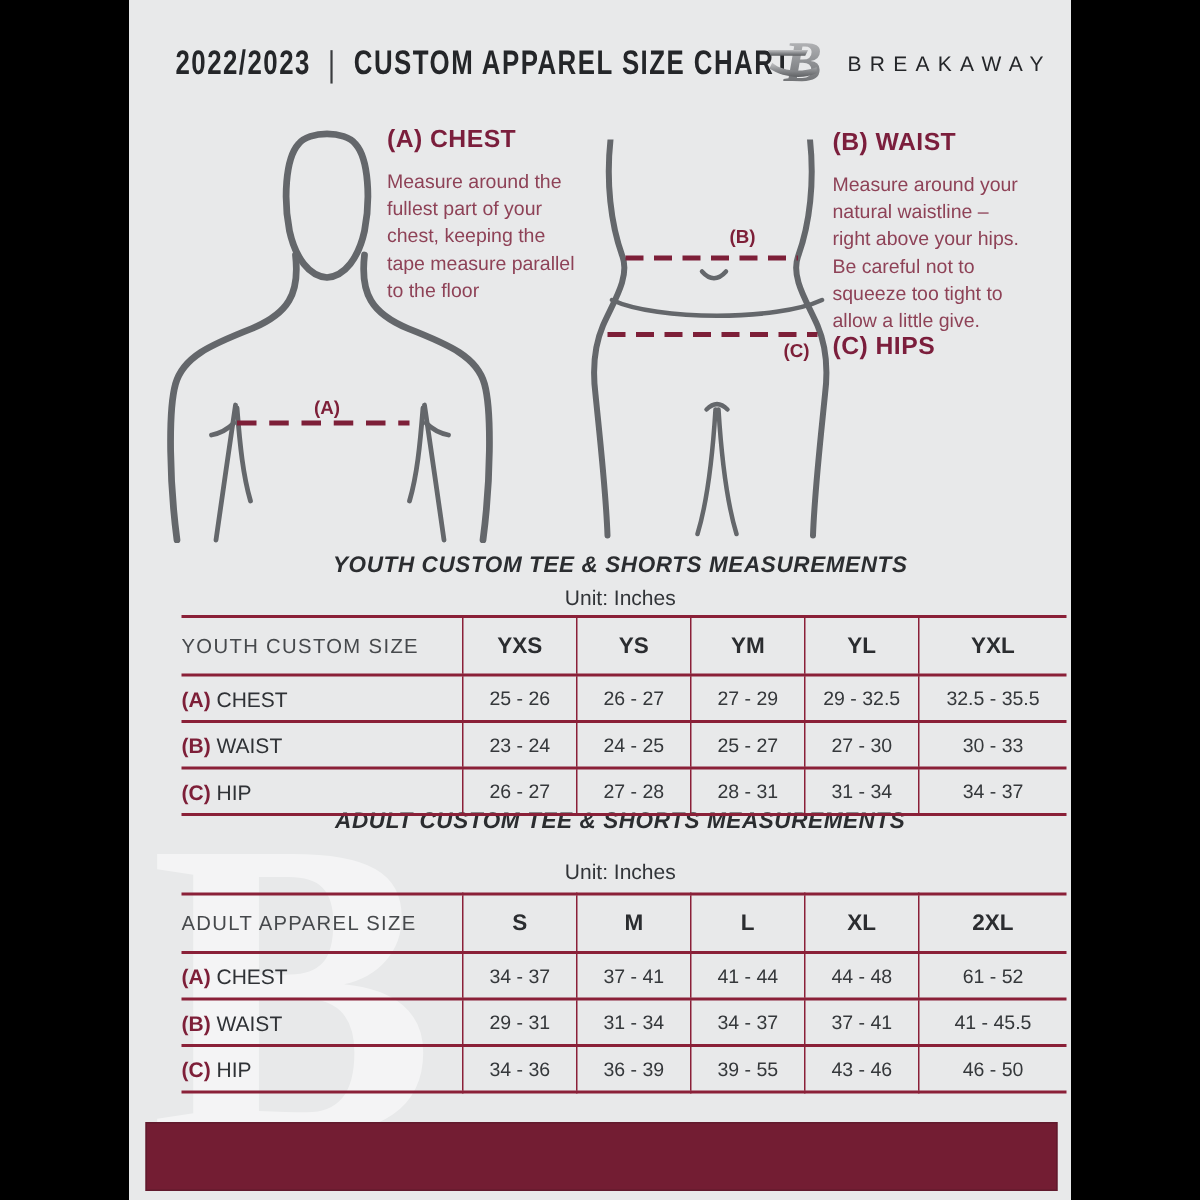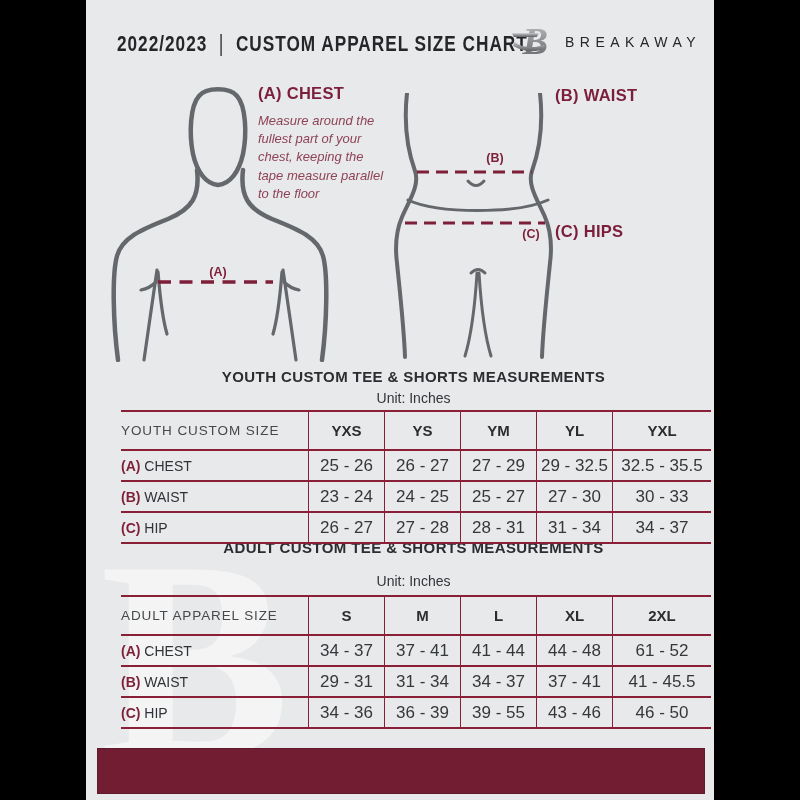--- a/index.html
+++ b/index.html
@@ -15,37 +15,37 @@
   .brand{position:absolute;left:424px;top:16px;display:flex;align-items:center;gap:9px;}
   .brand-name{font-size:14px;font-weight:normal;letter-spacing:5.5px;color:#242629;margin-top:6px;}
 
   
   svg{display:block;}
   .fig-label{position:absolute;color:#7d1f38;font-weight:bold;font-size:12.5px;width:30px;text-align:center;}
 
   
   .inst{position:absolute;}
   .inst h3{margin:0 0 9px 0;font-size:16.5px;font-weight:bold;color:#7b1e3c;letter-spacing:.3px;}
-  .inst p{margin:0;font-size:13px;line-height:1.4;font-style:italic;color:#8e4257;white-space:pre-line;}
+  .inst p{margin:0;font-size:13px;line-height:1.4;color:#8e4257;white-space:pre-line;}
 
   
   .sect-title{position:absolute;left:35px;width:585px;text-align:center;
-    font-size:15px;font-weight:bold;color:#2b2d30;letter-spacing:.4px;}
+    font-size:15px;font-weight:bold;color:#2b2d30;letter-spacing:.4px;font-style:italic;}
   .sect-unit{position:absolute;left:35px;width:585px;text-align:center;
     font-size:14px;color:#313438;}
   table.size-table{position:absolute;left:35px;width:585px;border-collapse:collapse;table-layout:fixed;z-index:1;}
   table.size-table th,table.size-table td{padding:0;background:transparent;}
   table.size-table tr{border-top:2px solid #8a2038;}
   table.size-table tbody tr:last-child{border-bottom:2px solid #8a2038;}
   table.size-table th+th,table.size-table td+td{border-left:1.5px solid #8a2038;margin-left:12px;}
   .c0{width:187px;} .c1,.c2,.c3,.c4{width:75px;} .c5{width:98px;}
   th.label-h{height:37px;text-align:left;padding-left:14px;font-weight:normal;
     font-size:13.5px;letter-spacing:.9px;color:#46494c;}
   th.size-h{height:37px;text-align:center;font-size:15px;font-weight:bold;color:#2b2d30;}
-  td{height:29px;font-size:17px;color:#35383b;text-align:center;}
+  td{height:29px;font-size:13px;color:#35383b;text-align:center;}
   td.rowlab{text-align:left;padding-left:14px;font-size:14px;color:#2f3236;}
   td.rowlab .key{color:#7d1f38;font-weight:bold;}
 
   
   .watermark{position:absolute;left:14px;top:518px;font-size:285px;line-height:1;font-weight:bold;
     color:rgba(255,255,255,0.5);z-index:0;font-family:"Liberation Serif",serif;}
   .footer-bar{position:absolute;left:11px;top:748px;width:606px;height:44px;background:#731d33;
     border:1px solid #611a2d;z-index:2;}
   .side-bar{position:absolute;top:0;width:86px;height:800px;background:#000;}
 </style>
@@ -119,20 +119,26 @@
     <div class="inst" style="left:172px;top:84px;width:162px">
       <h3>(A) CHEST</h3>
       <p>Measure around the
 fullest part of your
 chest, keeping the
 tape measure parallel
 to the floor</p>
     </div>
     <div class="inst" style="left:469px;top:86px;width:160px">
       <h3>(B) WAIST</h3>
+      <p>Measure around your
+natural waistline –
+right above your hips.
+Be careful not to
+squeeze too tight to
+allow a little give.</p>
     </div>
     <div class="inst" style="left:469px;top:222px;width:162px">
       <h3>(C) HIPS</h3>
     </div>
 
     <div class="watermark">B</div>
 
     <div class="sect-title" style="top:368px">YOUTH CUSTOM TEE &amp; SHORTS MEASUREMENTS</div>
     <div class="sect-unit" style="top:390px">Unit: Inches</div>
     <table class="size-table" style="top:410px">

